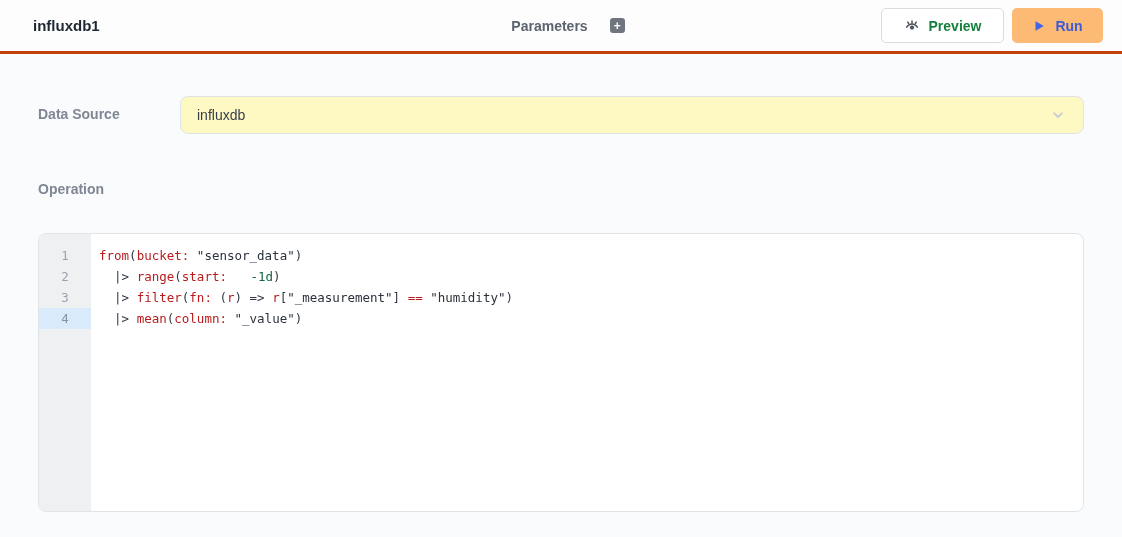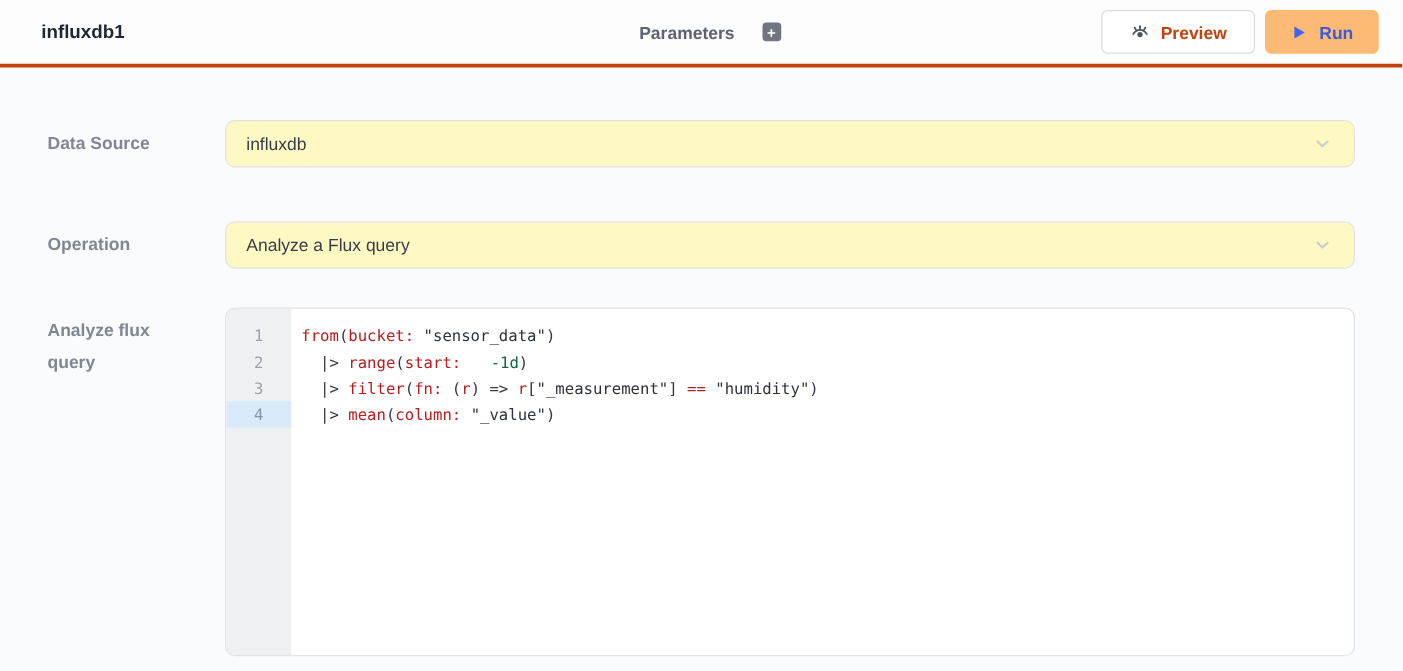--- a/index.html
+++ b/index.html
@@ -41,21 +41,21 @@
     height: 35px;
     font-size: 14px;
     border-radius: 5px;
     cursor: pointer;
     font-family: "Liberation Sans", sans-serif;
   }
   .btn-preview {
     width: 123px;
     background: #ffffff;
     border: 1px solid #d9dce1;
-    color: #c2410c;
+    color: #15803d;
     font-weight: 600;
   }
   .btn-run {
     width: 91px;
     background: #fdba74;
     border: none;
     color: #3b5bdb;
     font-weight: 600;
   }
   .icon { display: inline-flex; align-items: center; }
@@ -174,32 +174,23 @@
       <span class="chevron icon">
         <svg width="18" height="18" viewBox="0 0 18 18" fill="none">
           <path d="M5 7.2 L9 11 L13 7.2" stroke="#c8cdd4" stroke-width="1.8" stroke-linecap="round" stroke-linejoin="round"></path>
         </svg>
       </span>
     </div>
   </div>
 
   <div class="form-row row-select-2">
     <div class="field-label">Operation</div>
-    <div class="select-field">
-      <span class="select-value">Analyze a Flux query</span>
-      <span class="chevron icon">
-        <svg width="18" height="18" viewBox="0 0 18 18" fill="none">
-          <path d="M5 7.2 L9 11 L13 7.2" stroke="#c8cdd4" stroke-width="1.8" stroke-linecap="round" stroke-linejoin="round"></path>
-        </svg>
-      </span>
-    </div>
   </div>
 
   <div class="form-row row-editor">
-    <div class="field-label">Analyze flux query</div>
     <div class="code-editor">
       <div class="gutter">
           <div class="ln">1</div>
           <div class="ln">2</div>
           <div class="ln">3</div>
           <div class="ln active">4</div>
         </div>
       <div class="code-area"><div class="code-line"><span class="tok-k">from</span><span class="tok-p">(</span><span class="tok-k">bucket:</span><span class="tok-p"> </span><span class="tok-s">"sensor_data"</span><span class="tok-p">)</span></div><div class="code-line"><span class="tok-p">  |&gt; </span><span class="tok-k">range</span><span class="tok-p">(</span><span class="tok-k">start:</span><span class="tok-p"> </span><span class="tok-n">-1d</span><span class="tok-p">)</span></div><div class="code-line"><span class="tok-p">  |&gt; </span><span class="tok-k">filter</span><span class="tok-p">(</span><span class="tok-k">fn:</span><span class="tok-p"> (</span><span class="tok-k">r</span><span class="tok-p">) =&gt; </span><span class="tok-k">r</span><span class="tok-p">[</span><span class="tok-s">"_measurement"</span><span class="tok-p">] </span><span class="tok-k">==</span><span class="tok-p"> </span><span class="tok-s">"humidity"</span><span class="tok-p">)</span></div><div class="code-line"><span class="tok-p">  |&gt; </span><span class="tok-k">mean</span><span class="tok-p">(</span><span class="tok-k">column:</span><span class="tok-p"> </span><span class="tok-s">"_value"</span><span class="tok-p">)</span></div></div>
     </div>
   </div>

